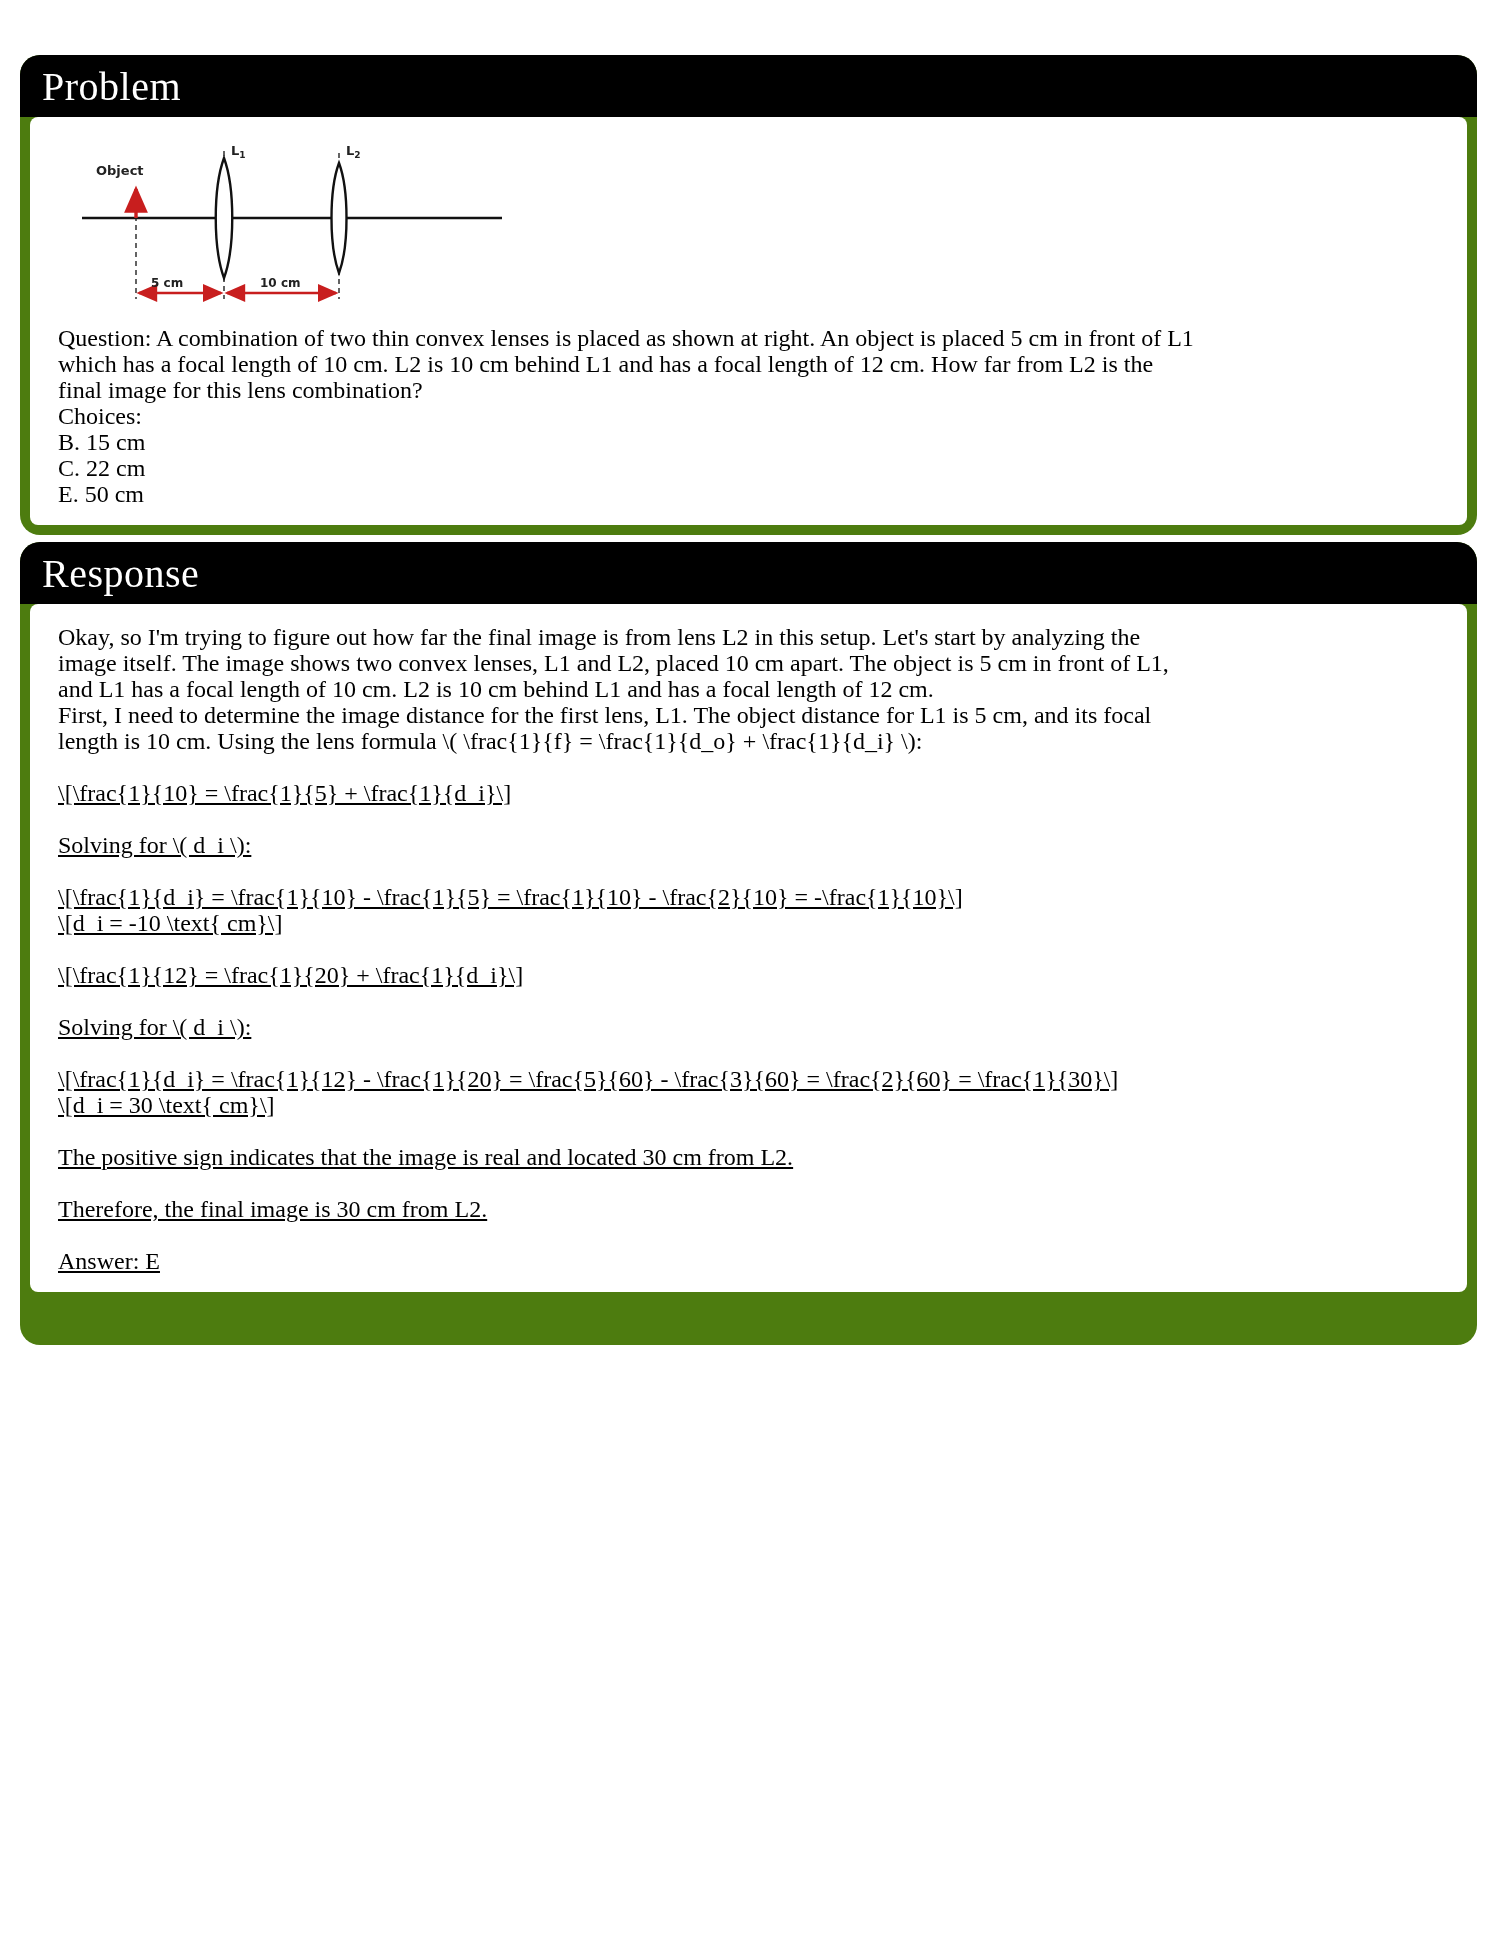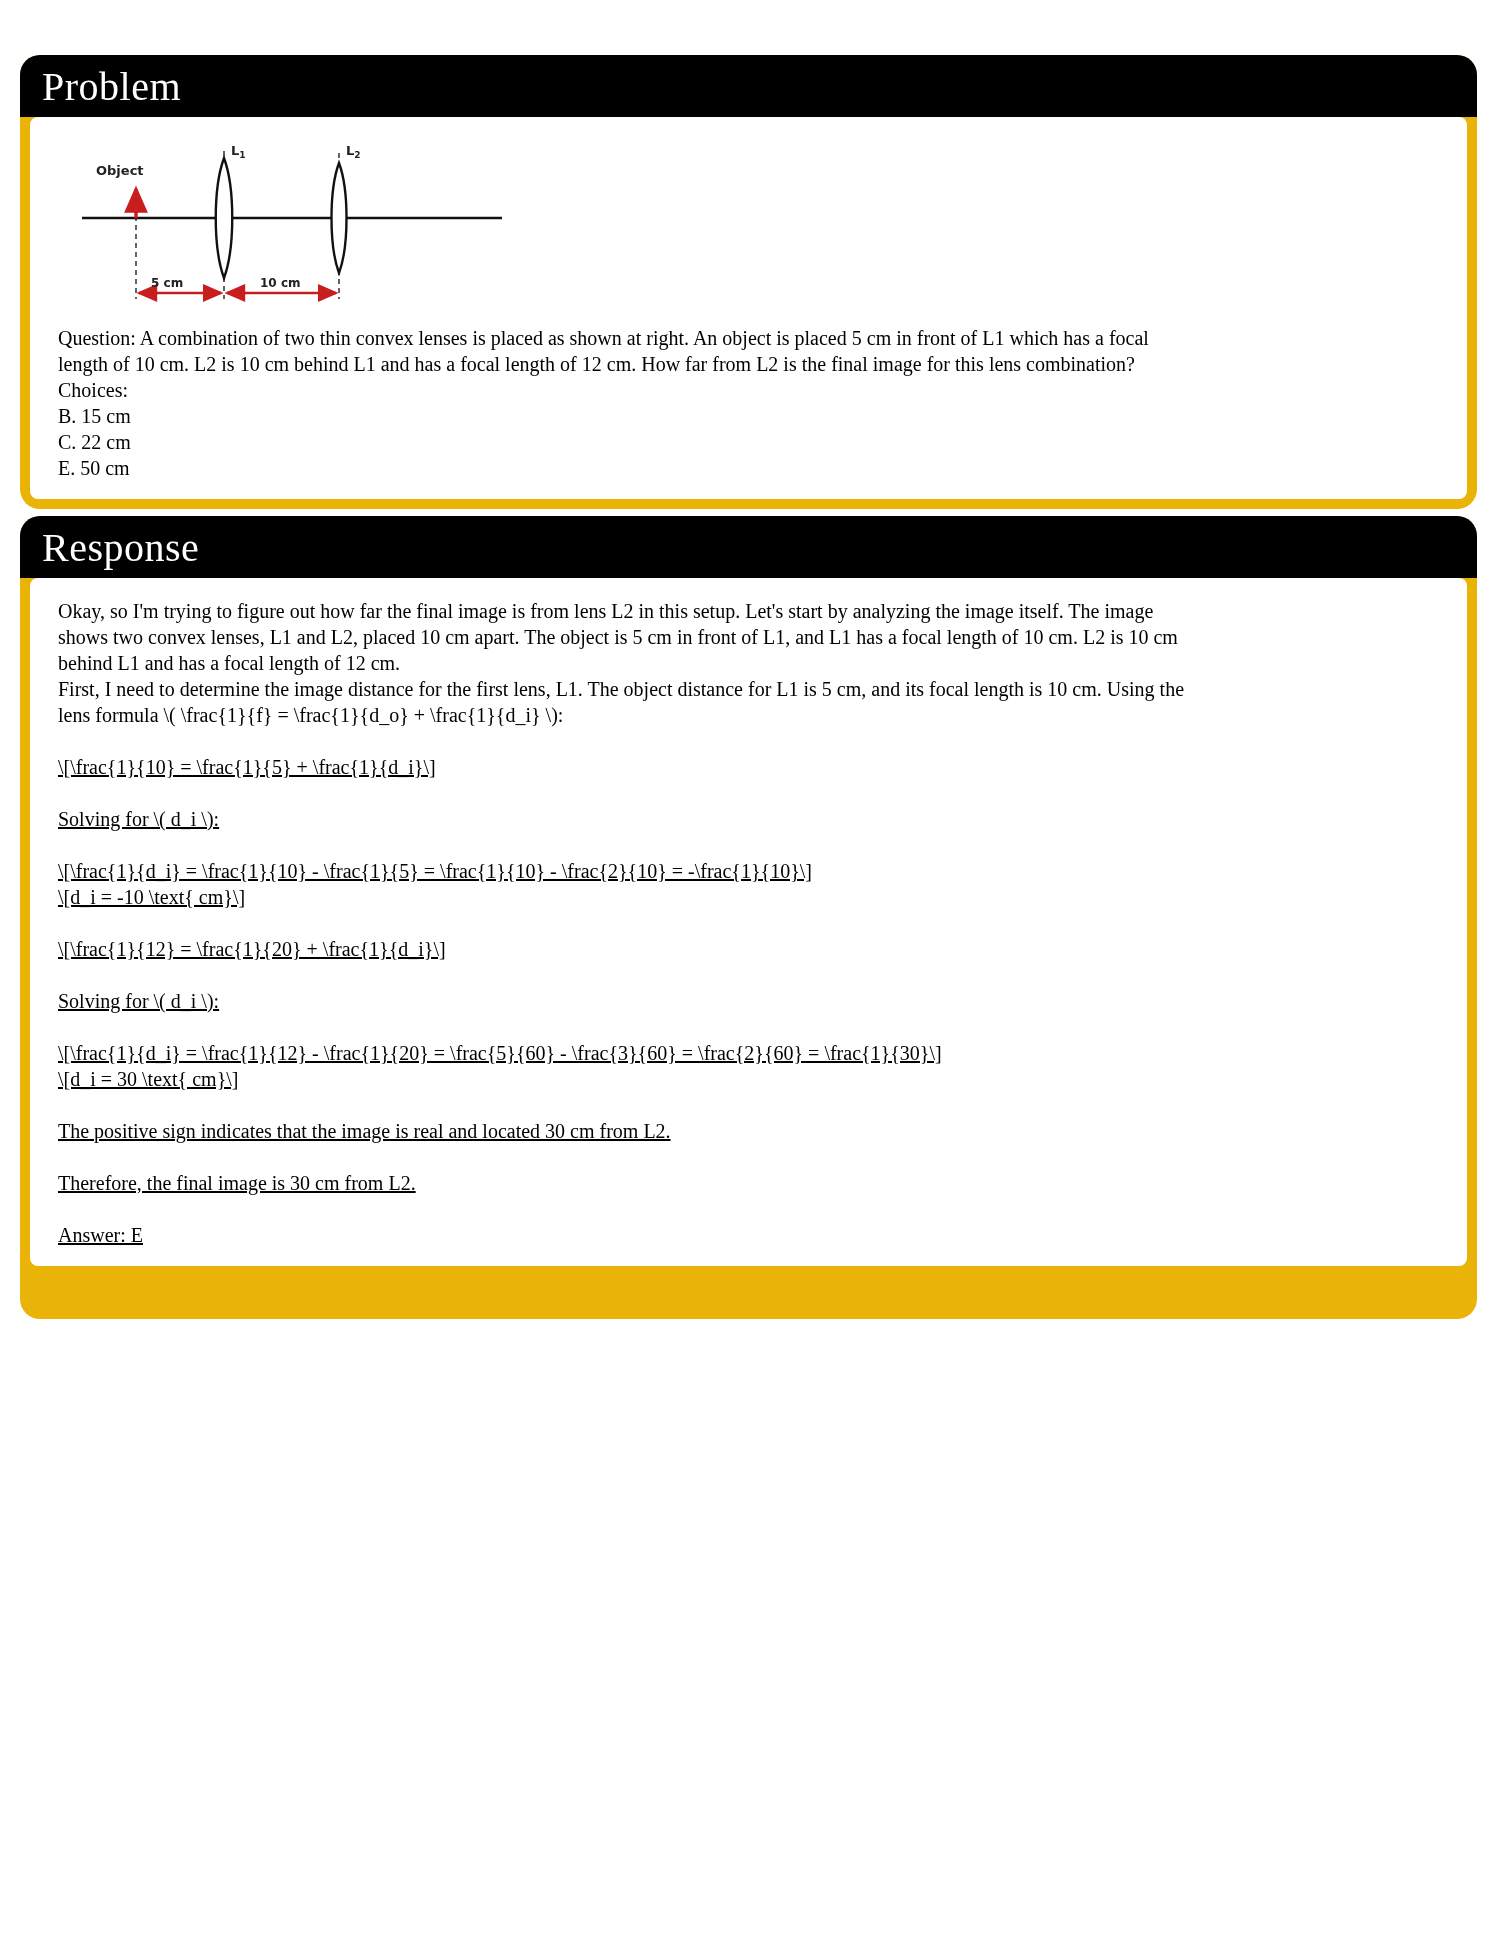--- a/index.html
+++ b/index.html
@@ -8,21 +8,21 @@
     width: 1495px;
     height: 1941px;
     font-family: "Liberation Serif", serif;
     color: #000;
     position: relative;
   }
   .page { padding: 55px 18px 0 20px; }
 
   .panel {
     width: 1457px;
-    background: #eab308;
+    background: #4d7c0f;
     border-radius: 20px;
     overflow: hidden;
   }
   .panel + .panel { margin-top: 7px; }
 
   .panel-header {
     height: 62px;
     display: flex;
     align-items: center;
     padding: 0 22px;
@@ -41,21 +41,21 @@
     background: #fff;
     border-radius: 8px;
     padding: 14px 18px 18px 16px;
   }
   .panel-response .panel-inner {
     margin-bottom: 53px; 
     padding-top: 20px;
   }
 
   .doc-text {
-    font-size: 20px;
+    font-size: 24px;
     line-height: 26px;
     max-width: 1140px;
     margin-left: 12px;
   }
   .para { white-space: pre-wrap; }
   .para + .para { margin-top: 26px; text-decoration: underline; }
 
   .diagram-wrap { margin: 10px 0 8px 28px; }
 
   .diag-label {

